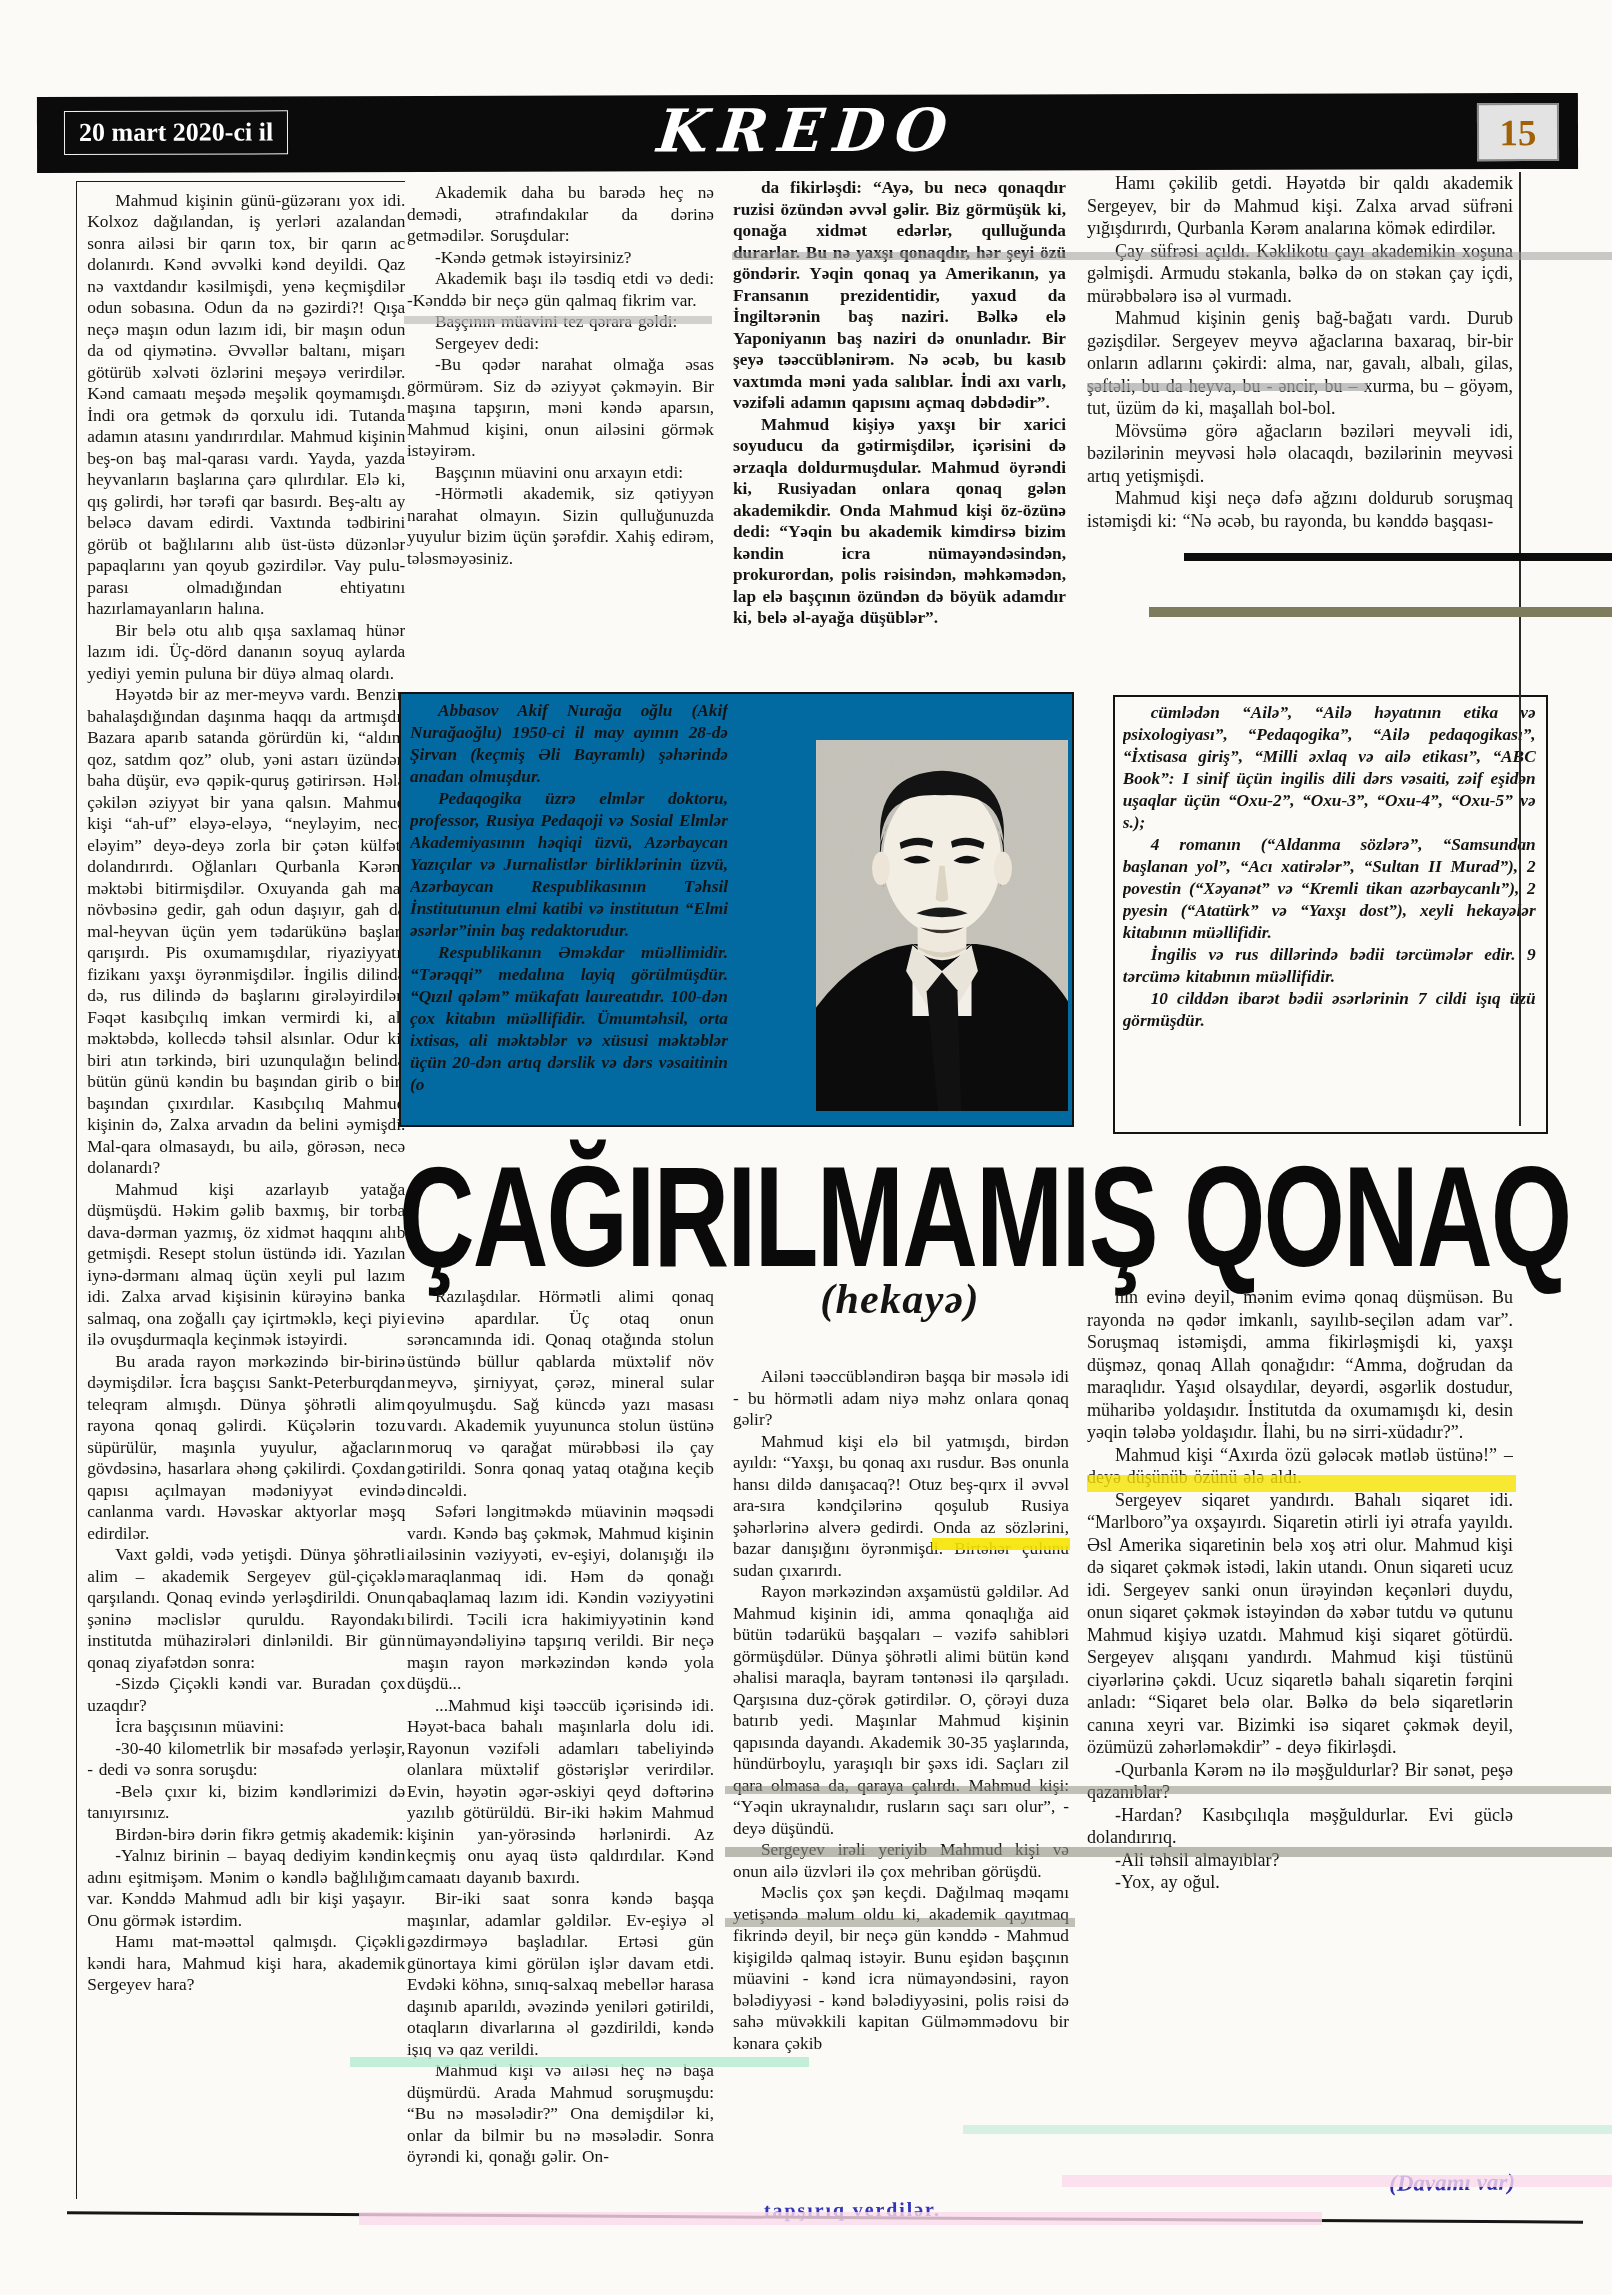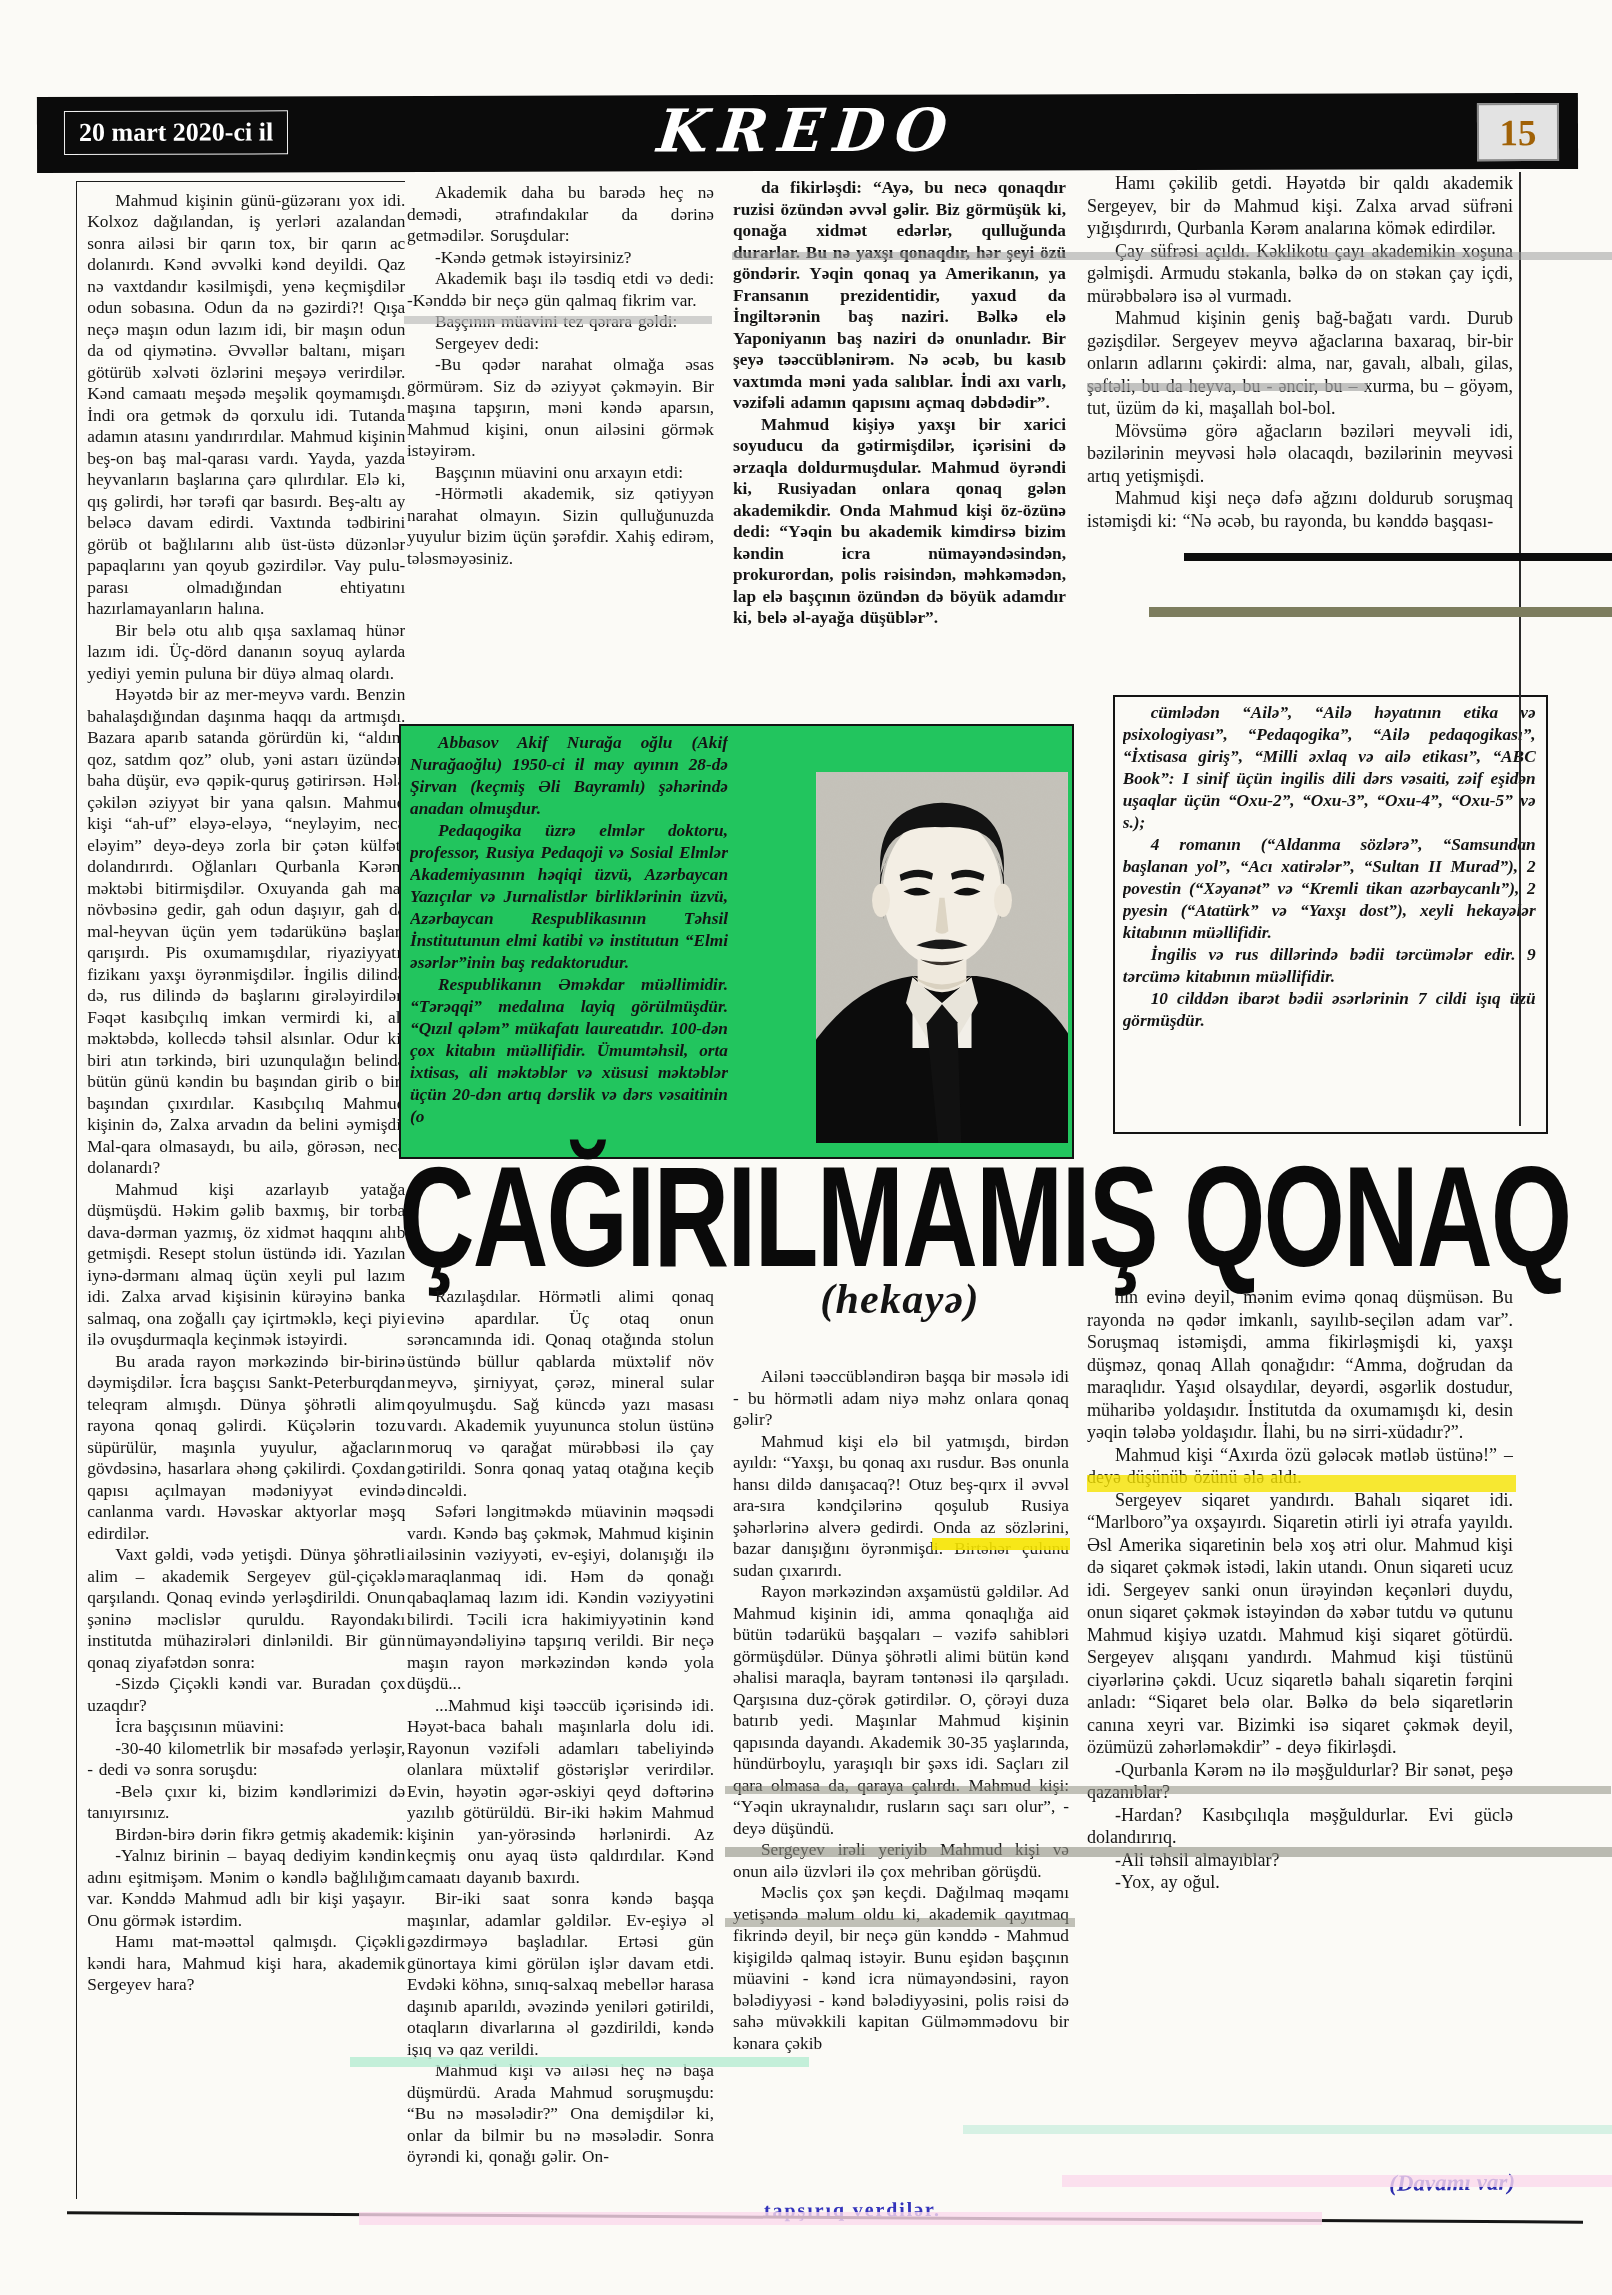--- a/index.html
+++ b/index.html
@@ -37,22 +37,22 @@
   .col1{
     left:76px; top:181px; width:318px; height:2009px;
     border-left:1.9px solid #1c1c1c; border-top:1.9px solid #1c1c1c;
     padding:7.7px 0 0 10.3px;
   }
   .col2-top{ left:407px;  top:182px; width:307px; height:506px; }
   .col3-top{ left:733px; top:177px; width:333px; height:510px;font-weight:bold; }
   .col4-top{ left:1087px; top:172px; width:426px; height:521px; font-size:18px; line-height:22.5px; }
   
   .bio-box{
-    position:absolute; left:399px; top:724px; width:671px; height:431px;
-    border:2.6px solid #131313; background:#22c55e;
+    position:absolute; left:399px; top:692px; width:671px; height:431px;
+    border:2.6px solid #131313; background:#0369a1;
   }
   .bio-text{
     position:absolute; text-align:justify; overflow:hidden;
     font-style:italic; font-weight:bold; font-size:17.3px; line-height:22px;
   }
   .bio-left{ left:9px; top:6.4px; width:318px; height:415px; }
   .bio-right-box{
     position:absolute; left:1085px; top:695px; width:431px; height:435px;
     border:2.6px solid #131313; background:#fbfaf6;margin-left:28px;
   }

